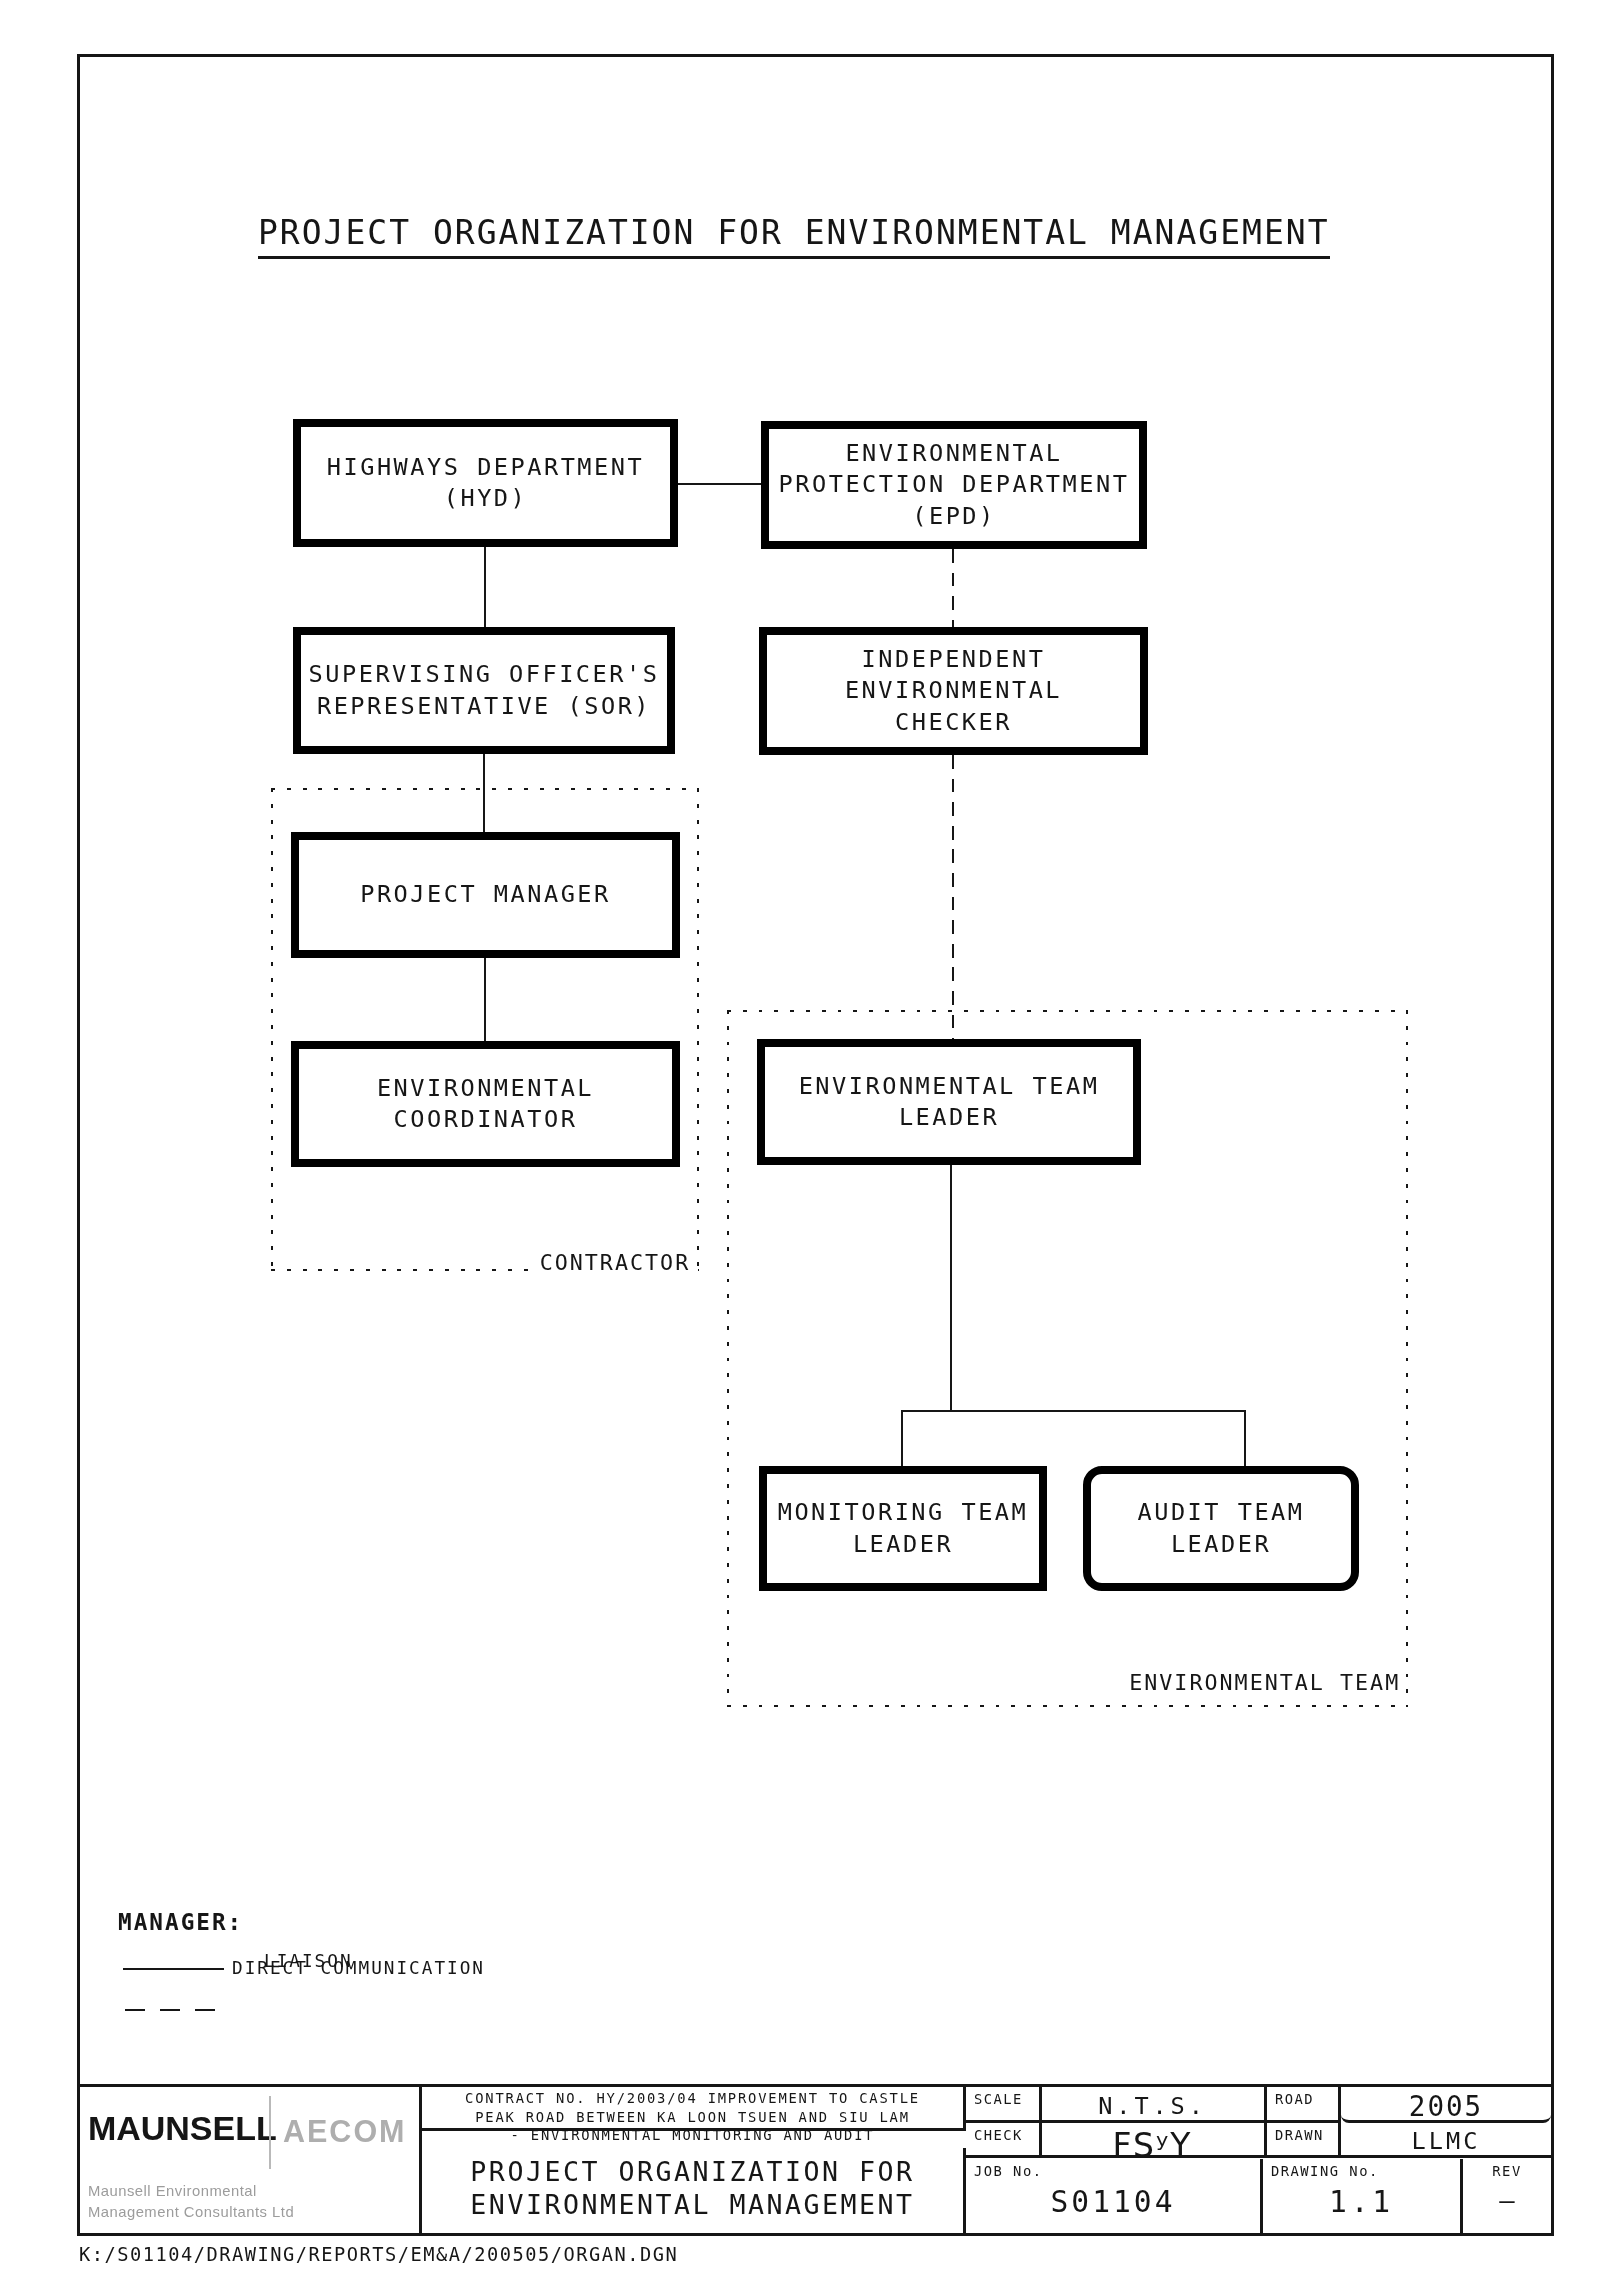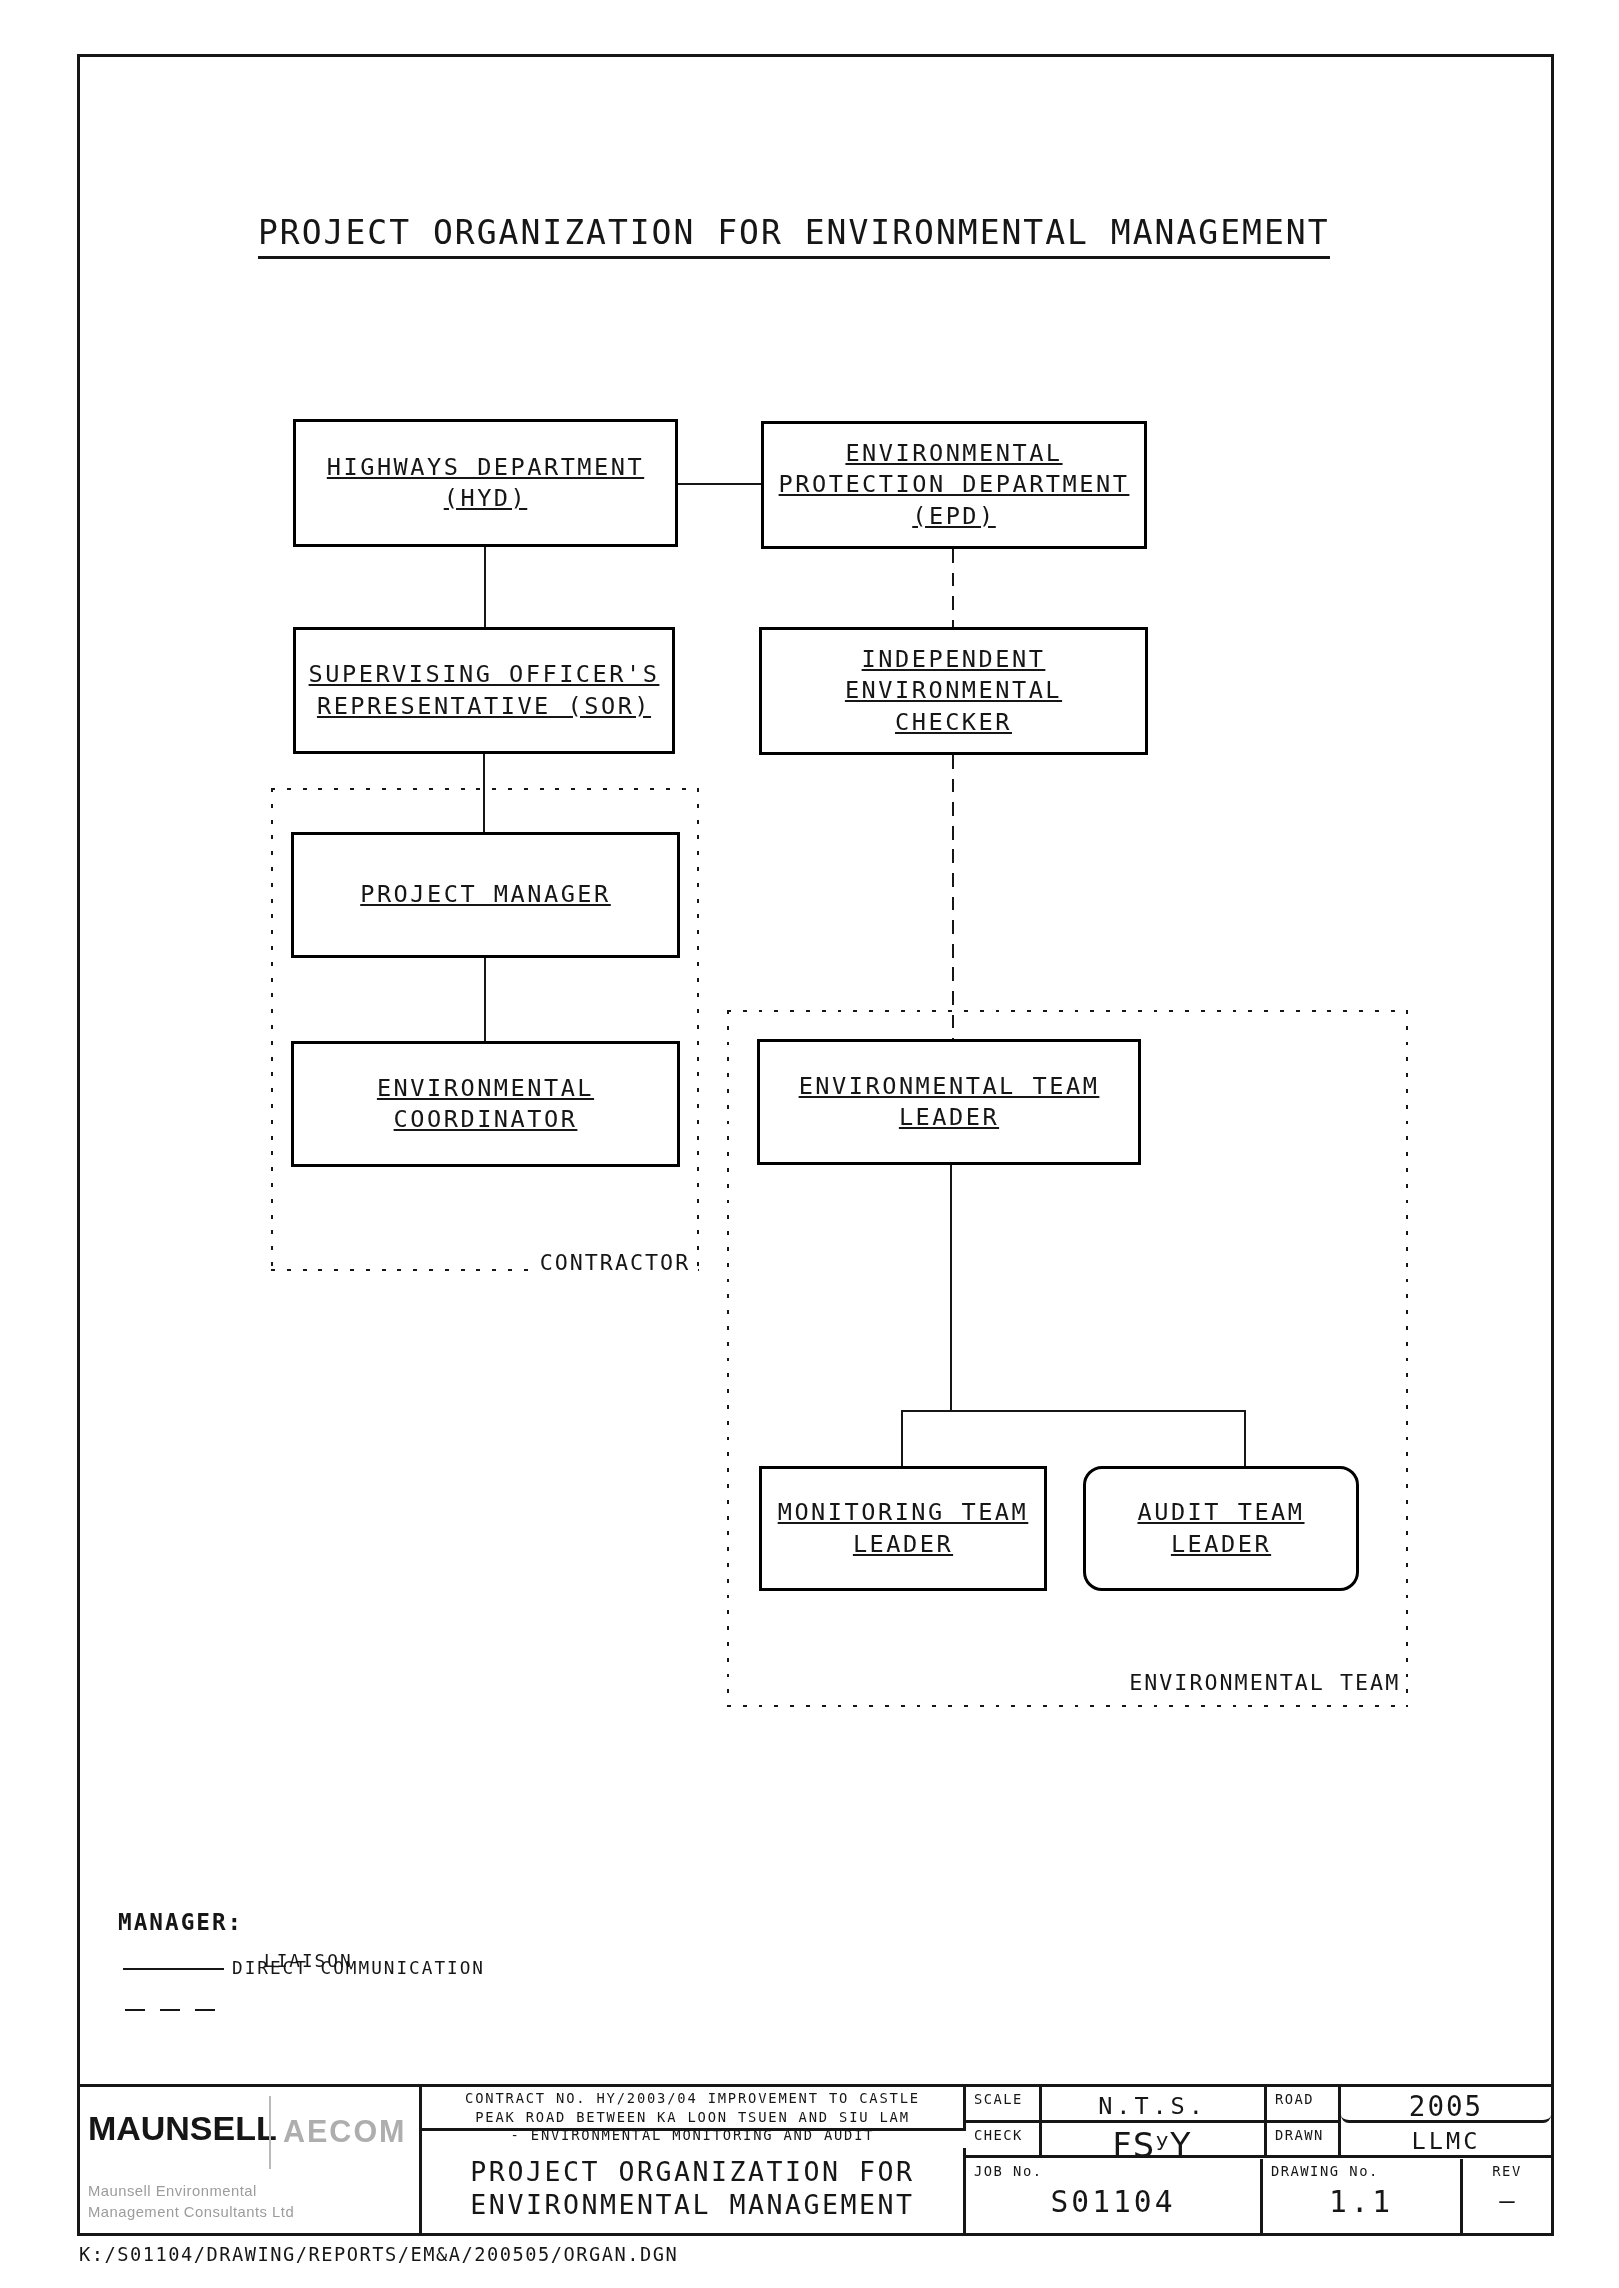--- a/index.html
+++ b/index.html
@@ -5,23 +5,23 @@
   html,body{margin:0;padding:0;background:#f6f6f4;}
   #sheet{position:relative;width:1619px;height:2288px;background:#ffffff;overflow:hidden;
          font-family:"DejaVu Sans Mono",monospace;color:#161616;}
   
   #page-border{position:absolute;left:77px;top:54px;width:1477px;height:2182px;
                border:3px solid #161616;box-sizing:border-box;}
   
   #main-title{position:absolute;left:258px;top:213px;font-size:33px;letter-spacing:2px;
               padding-bottom:3.9px;border-bottom:3px solid #161616;white-space:nowrap;}
   
-  .node{position:absolute;border:3px solid #000000;background:#fff;box-sizing:border-box;
+  .node{position:absolute;border:8px solid #000000;background:#fff;box-sizing:border-box;
         display:flex;align-items:center;justify-content:center;text-align:center;
-        font-size:23.6px;letter-spacing:2.5px;line-height:1.32;white-space:pre-line;text-decoration:underline;}
+        font-size:23.6px;letter-spacing:2.5px;line-height:1.32;white-space:pre-line;}
   
   .lineh{position:absolute;height:2px;background:#161616;}
   .linev{position:absolute;width:2px;background:#161616;}
   
   .dashv{position:absolute;width:2px;
          background:repeating-linear-gradient(to bottom,#161616 0 13.8px,transparent 13.8px 23.6px);}
   
   .group{position:absolute;}
   .gdot-top,.gdot-bottom{position:absolute;left:0;right:0;height:2px;
       background:repeating-linear-gradient(to right,#161616 0 3.9px,transparent 3.9px 15.8px);}

